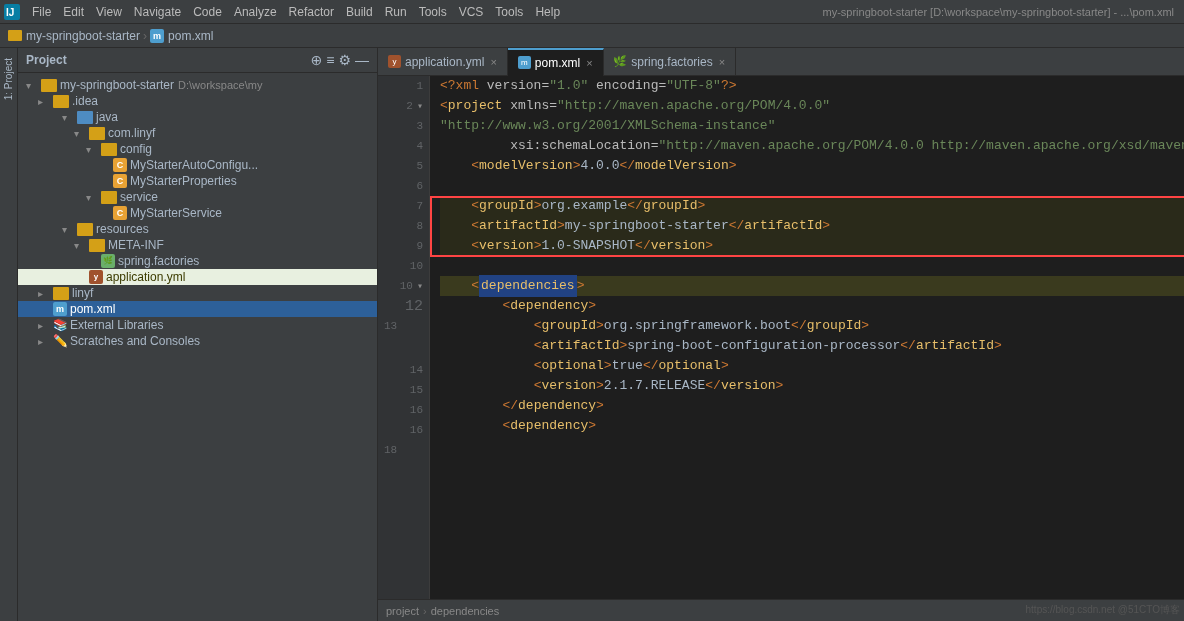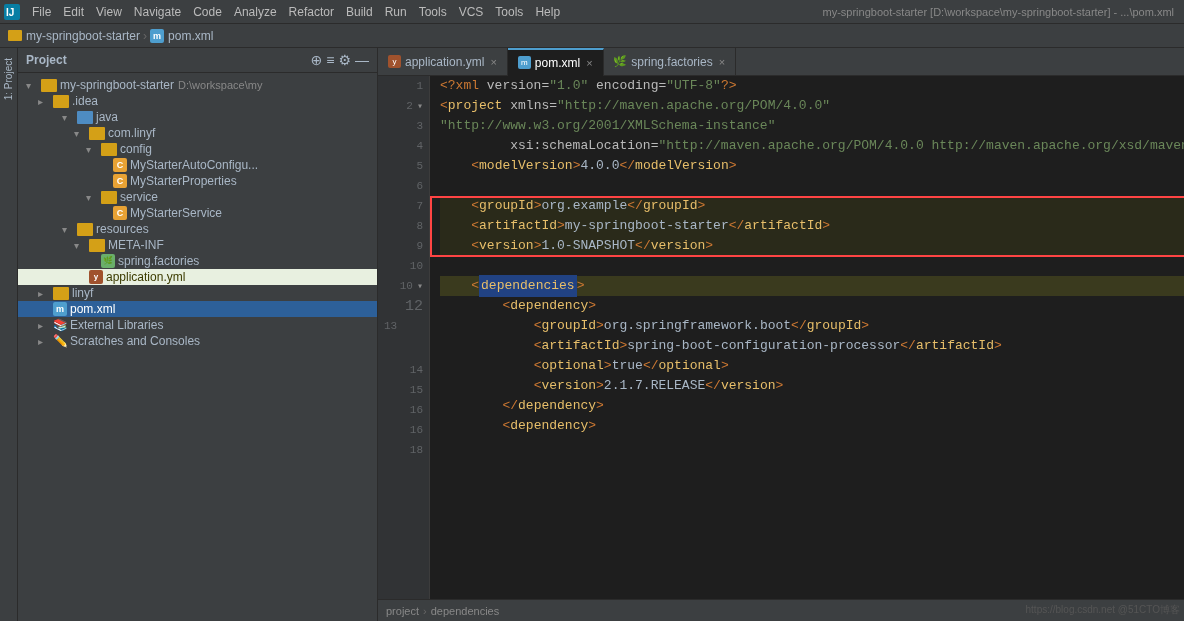--- a/index.html
+++ b/index.html
@@ -307,21 +307,21 @@
             </div>
           <div style="height:20px;display:flex;align-items:center;padding:0 6px;justify-content:flex-end;">
               <span style="font-size:11px;color:#606366;">15</span>
             </div>
           <div style="height:20px;display:flex;align-items:center;padding:0 6px;justify-content:flex-end;">
               <span style="font-size:11px;color:#606366;">16</span>
             </div>
           <div style="height:20px;display:flex;align-items:center;padding:0 6px;justify-content:flex-end;">
               <span style="font-size:11px;color:#606366;">16</span>
             </div>
-          <div style="height:20px;display:flex;align-items:center;padding:0 6px;justify-content:flex-end;">
+          <div style="height:20px;display:flex;align-items:center;padding:0 6px;justify-content:flex-start;">
               <span style="font-size:11px;color:#606366;">18</span>
             </div>
         </div>
 
         <div style="flex:1;padding-left:10px;overflow-x:hidden;font-family:'Consolas','Courier New',monospace;font-size:13px;position:relative;">
 
           <div class="code-line">
             <span style="color:#cc7832;">&lt;?xml</span>
             <span style="color:#bababa;">&nbsp;version=</span>
               <span style="color:#6a8759;">"1.0"</span>

